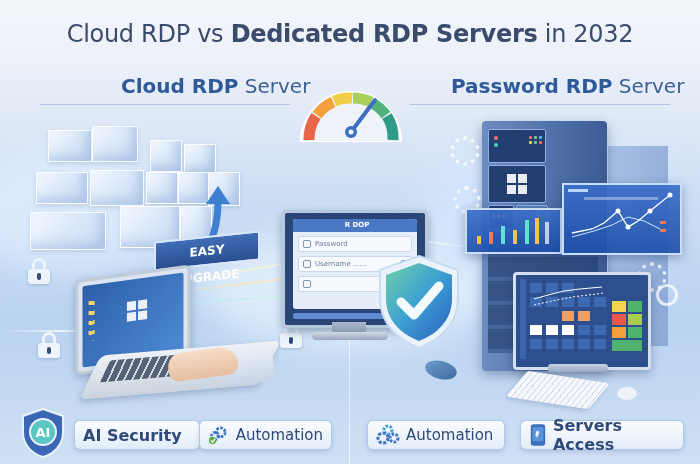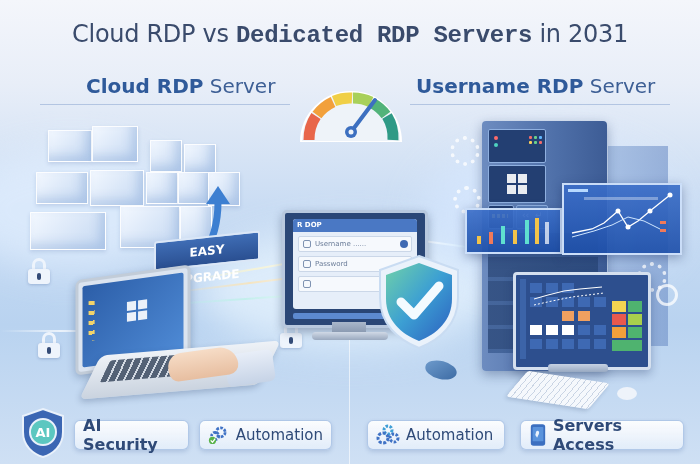--- a/index.html
+++ b/index.html
@@ -2,23 +2,23 @@
 <html><head>
 <meta charset="utf-8">
 <style>
   html,body{margin:0;padding:0;}
   body{width:700px;height:464px;overflow:hidden;font-family:"DejaVu Sans","Liberation Sans",sans-serif;}
   .canvas{position:relative;width:700px;height:464px;overflow:hidden;
     background:linear-gradient(180deg,#f4f6fb 0%,#e8eef8 18%,#c9dcf3 45%,#b9d3f0 70%,#cfe0f4 100%);}
   .glow{position:absolute;border-radius:50%;filter:blur(18px);opacity:.7;}
   .streak{position:absolute;height:2px;border-radius:2px;opacity:.7;}
   .title{position:absolute;left:0;right:0;top:20px;text-align:center;font-size:24px;color:#3a4b6c;letter-spacing:-0.3px;}
-  .title b{font-weight:bold;font-family:Liberation Mono, monospace;}
+  .title b{font-weight:bold;}
   .title .light{font-weight:normal;}
-  .sub{position:absolute;top:74px;font-size:20px;color:#2f5a9a;}
+  .sub{position:absolute;top:74px;font-size:20px;color:#2f5a9a;margin-left:35px;}
   .sub b{font-weight:bold;}
   .sub .light{font-weight:normal;color:#3d5f95;}
   .sub.left{left:86px;}
   .sub.right{left:416px;}
   .sub-line{position:absolute;top:104px;height:1px;background:rgba(120,150,200,.45);}
   
   .gauge{position:absolute;left:295px;top:80px;width:112px;height:62px;}
   .speed-btn{position:absolute;left:292px;top:135px;width:118px;height:30px;border-radius:6px;
     background:linear-gradient(180deg,#4fb49b,#2f8f78);border:2px solid #e9f5f1;box-shadow:0 2px 5px rgba(20,60,60,.35);
     color:#fff;font-size:18px;line-height:30px;text-align:center;}
@@ -38,21 +38,21 @@
   .laptop-base{position:absolute;left:94px;top:348px;width:172px;height:44px;background:linear-gradient(180deg,#eef2f7,#cad3df);border-radius:6px;transform:skewX(-30deg) rotate(-5deg);box-shadow:0 3px 6px rgba(30,50,90,.25);}
   .keys{position:absolute;left:12px;top:6px;width:110px;height:22px;background:repeating-linear-gradient(90deg,#3b4a60 0 6px,#cfd6e0 6px 8px);opacity:.85;border-radius:2px;}
   .hand{position:absolute;left:168px;top:350px;width:70px;height:28px;background:linear-gradient(180deg,#f6dcc6,#e7bea0);border-radius:14px 18px 10px 10px;transform:rotate(-8deg);}
   .sleeve{position:absolute;left:226px;top:352px;width:48px;height:32px;background:linear-gradient(180deg,#e8eef8,#c6d3e6);border-radius:6px;transform:rotate(-8deg);}
   .win-logo{position:absolute;display:grid;grid-template-columns:1fr 1fr;gap:2px;}
   .win-logo span{background:rgba(255,255,255,.9);display:block;}
   
   .monitor{position:absolute;left:282px;top:210px;width:140px;height:112px;background:#2a4676;border-radius:5px;border:3px solid #b8c8de;box-shadow:0 4px 10px rgba(20,40,80,.35);}
   .monitor-stand{position:absolute;left:332px;top:322px;width:34px;height:12px;background:linear-gradient(180deg,#a9b7cb,#8595ad);}
   .monitor-foot{position:absolute;left:312px;top:332px;width:76px;height:8px;border-radius:4px;background:linear-gradient(180deg,#d0d9e6,#9aa9bf);}
-  .login{position:absolute;left:8px;top:6px;width:124px;height:90px;background:#e6eef9;border-radius:3px;overflow:hidden;}
+  .login{position:absolute;left:8px;top:6px;width:124px;height:90px;background:#e6eef9;border-radius:3px;overflow:hidden;text-align:center;}
   .login-head{height:13px;background:#4a78c4;color:#fff;font-size:7px;line-height:13px;padding-left:4px;font-weight:bold;}
   .field{margin:4px 5px 0 5px;height:14px;background:#f6f9fd;border-radius:2px;border:1px solid #cbd7e8;font-size:7px;color:#6b7d99;line-height:14px;padding-left:4px;display:flex;align-items:center;gap:4px;}
   .field .fi{width:8px;height:8px;border:1px solid #7f93b2;border-radius:2px;display:inline-block;box-sizing:border-box;}
   .field .fn{margin-left:auto;margin-right:3px;width:8px;height:8px;border-radius:50%;background:#3e6ab3;}
   .shield{position:absolute;left:376px;top:254px;width:86px;height:96px;}
   
   .rack{position:absolute;left:482px;top:121px;width:125px;height:250px;background:linear-gradient(90deg,#6d8cc0,#4e6fa8 60%,#3d5c95);border-radius:4px;box-shadow:0 4px 12px rgba(20,40,90,.35);}
   .rack2{position:absolute;left:608px;top:146px;width:60px;height:200px;background:linear-gradient(90deg,#89a8d6,#6d8ec6);opacity:.6;}
   .unit{position:absolute;left:6px;width:58px;background:#233f72;border:1px solid #8fb0e0;border-radius:2px;}
   .leds{position:absolute;display:grid;grid-template-columns:repeat(3,3px);gap:2px;}
@@ -81,25 +81,25 @@
   <div class="glow" style="left:200px;top:230px;width:300px;height:120px;background:#eaf6ff;"></div>
   <div class="glow" style="left:420px;top:140px;width:260px;height:150px;background:#d7e8ff;"></div>
   <div class="streak" style="left:180px;top:268px;width:150px;background:linear-gradient(90deg,transparent,#fff6c9,#fff);transform:rotate(-10deg);"></div>
   <div class="streak" style="left:170px;top:282px;width:160px;background:linear-gradient(90deg,transparent,#ffe1a8,#fff);transform:rotate(-7deg);"></div>
   <div class="streak" style="left:160px;top:298px;width:170px;background:linear-gradient(90deg,transparent,#b9f0e6,#fff);transform:rotate(-4deg);"></div>
   <div class="streak" style="left:420px;top:250px;width:150px;background:linear-gradient(90deg,#fff,#bfe4ff,transparent);transform:rotate(8deg);"></div>
   <div class="streak" style="left:0px;top:330px;width:120px;background:linear-gradient(90deg,transparent,#ffffff,transparent);"></div>
   <div class="divider"></div>
 
   <div class="title">
-    <span class="light">Cloud RDP</span><span class="light"> vs </span><b>Dedicated RDP Servers</b><span class="light"> in 2031</span>
+    <span class="light">Cloud RDP</span><span class="light"> vs </span><b>Dedicated RDP Servers</b><span class="light"> in 2032</span>
   </div>
 
   <div class="sub left"><b>Cloud RDP</b><span class="light"> Server</span></div>
-  <div class="sub right"><b>Username RDP</b><span class="light"> Server</span></div>
+  <div class="sub right"><b>Password RDP</b><span class="light"> Server</span></div>
   <div class="sub-line" style="left:40px;width:250px;"></div>
   <div class="sub-line" style="left:410px;width:260px;"></div>
 
   <svg class="gauge" viewBox="0 0 112 62">
     <path d="M6 62 A50 50 0 0 1 106 62 Z" fill="#eef3f9" stroke="#ffffff" stroke-width="2"></path>
     <path d="M14 60 A42 42 0 0 1 21 36" stroke="#e8664a" stroke-width="11" fill="none"></path>
     <path d="M22 35 A42 42 0 0 1 38 22" stroke="#f2a03b" stroke-width="11" fill="none"></path>
     <path d="M39 21 A42 42 0 0 1 57 18" stroke="#f0cf46" stroke-width="11" fill="none"></path>
     <path d="M58 18 A42 42 0 0 1 76 22" stroke="#a8d05a" stroke-width="11" fill="none"></path>
     <path d="M77 23 A42 42 0 0 1 91 35" stroke="#52b37a" stroke-width="11" fill="none"></path>
@@ -163,26 +163,26 @@
   <div class="hand"></div>
 
   <div class="monitor">
     <div class="login">
       <div class="login-head">
         <span>R</span>
         <span>DOP</span>
       </div>
       <div class="field">
         <span class="fi"></span>
+        <span>Password</span>
+      </div>
+      <div class="field">
+        <span class="fi"></span>
         <span>Username ......</span>
         <span class="fn"></span>
-      </div>
-      <div class="field">
-        <span class="fi"></span>
-        <span>Password</span>
       </div>
       <div class="field">
         <span class="fi"></span>
       </div>
     </div>
     <div style="position:absolute;left:8px;bottom:6px;width:124px;height:6px;background:#5d8ad0;border-radius:2px;"></div>
   </div>
   <div class="monitor-stand"></div>
   <div class="monitor-foot"></div>
 
@@ -304,21 +304,21 @@
   </div>
   <div class="dash-stand"></div>
   <div class="keyboard"></div>
   <div class="mouse2"></div>
 
   <svg class="ai-shield" viewBox="0 0 44 50">
     <path d="M22 1 L42 8 L42 24 C42 38 32 46 22 49 C12 46 2 38 2 24 L2 8 Z" fill="#3b66b3" stroke="#e9f1fb" stroke-width="2"></path>
     <circle cx="22" cy="24" r="13" fill="#5cc7c0" stroke="#e9f1fb" stroke-width="2"></circle>
     <text x="22" y="29" text-anchor="middle" font-size="13" font-weight="bold" fill="#ffffff" font-family="DejaVu Sans, sans-serif">AI</text>
   </svg>
-  <div class="badge" style="left:74px;width:115px;justify-content:flex-end;">
+  <div class="badge" style="left:74px;width:126px;">
     <span class="lbl bold">AI Security</span>
   </div>
   <div class="badge" style="left:199px;width:133px;">
     <svg width="24" height="22" viewBox="0 0 24 22">
       <circle cx="14" cy="8" r="5" fill="none" stroke="#3f72c5" stroke-width="3" stroke-dasharray="3 1.5"></circle>
       <circle cx="8" cy="12" r="4" fill="none" stroke="#3f72c5" stroke-width="3" stroke-dasharray="2.5 1.5"></circle>
       <circle cx="5" cy="17" r="4" fill="#58b24a"></circle>
       <path d="M3 17 L5 19 L8 15" stroke="#fff" stroke-width="1.4" fill="none"></path>
     </svg>
     <span class="lbl">Automation</span>

